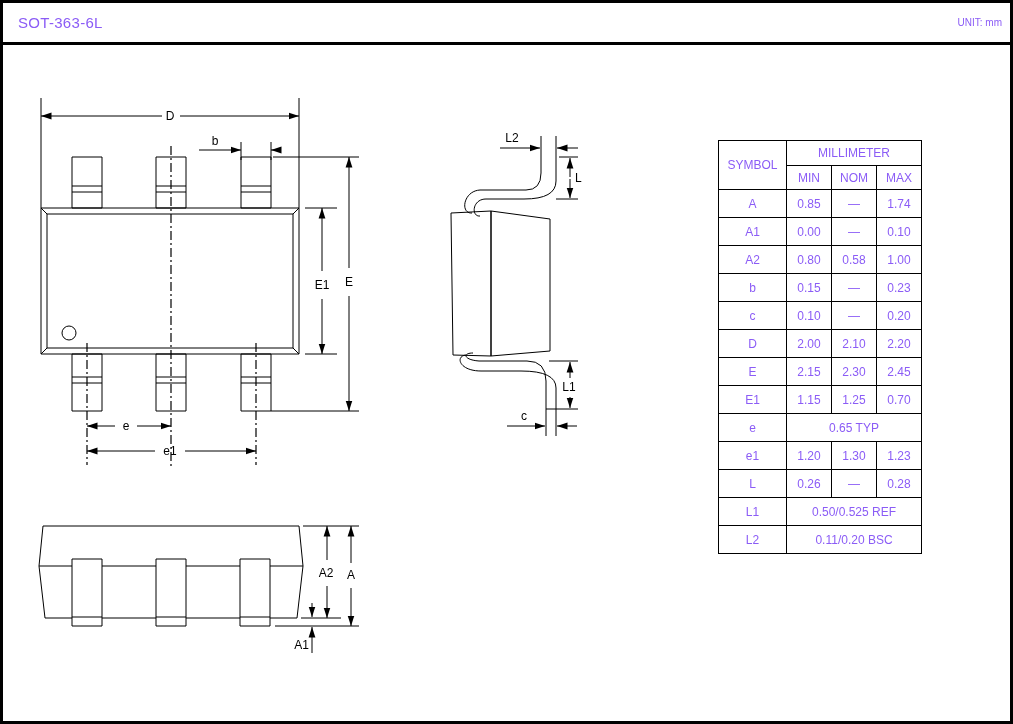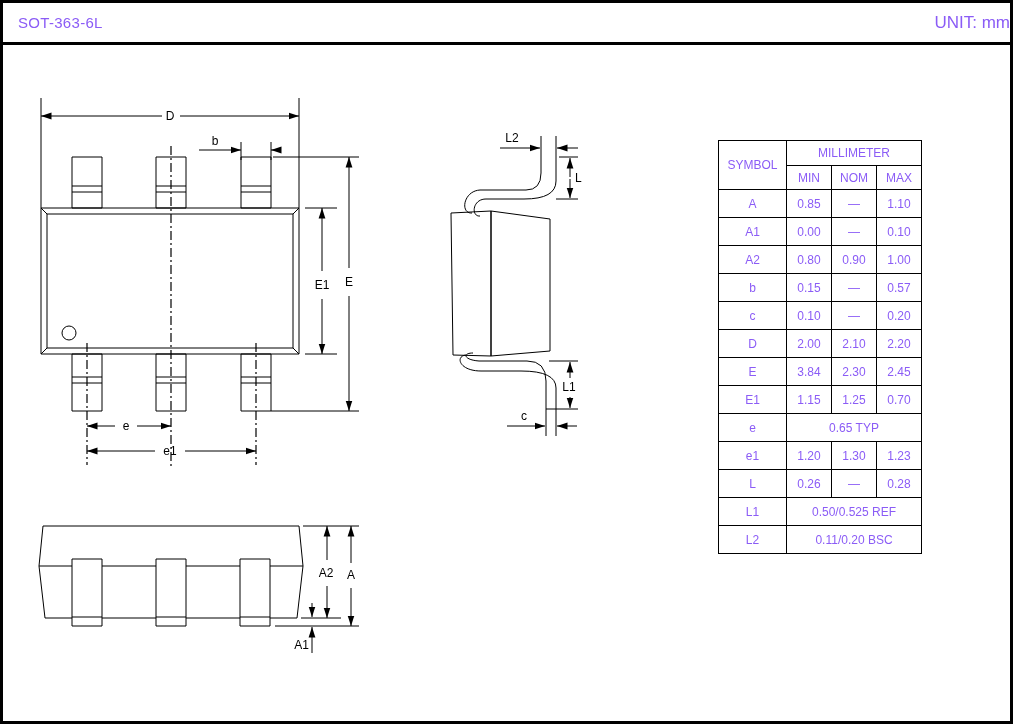--- a/index.html
+++ b/index.html
@@ -9,21 +9,21 @@
     border:3px solid #000;
     font-family:"Liberation Sans", sans-serif; color:#8b5cf6;
     overflow:hidden;
   }
   .titlebar {
     position:absolute; left:0; top:0; right:0; height:39px;
     border-bottom:3px solid #000;
     display:flex; align-items:center; justify-content:space-between;
   }
   .titlebar .title { font-size:15px; padding-left:15px; letter-spacing:0.3px; }
-  .titlebar .unit  { font-size:17px; padding-right:0; }
+  .titlebar .unit  { font-size:10px; padding-right:8px; }
 
   svg.drawing { position:absolute; left:0; top:0; }
   svg.drawing * { vector-effect:non-scaling-stroke; }
   .ln   { stroke:#000; stroke-width:1; fill:none; }
   .lead { stroke:#000; stroke-width:1; fill:#fff; }
   .cl   { stroke:#000; stroke-width:1.2; fill:none; stroke-dasharray:9 3 2 3; }
   .dim-label { font-family:"Liberation Sans", sans-serif; font-size:12px; fill:#000; }
 
   table.dims {
     position:absolute; left:715px; top:137px;
@@ -219,55 +219,55 @@
     </tr>
     <tr class="hdr2">
       <th>MIN</th>
       <th>NOM</th>
       <th>MAX</th>
     </tr>
     <tr class="datarow">
       <td>A</td>
       <td>0.85</td>
       <td>—</td>
-      <td>1.10</td>
+      <td>1.74</td>
     </tr>
     <tr class="datarow">
       <td>A1</td>
       <td>0.00</td>
       <td>—</td>
       <td>0.10</td>
     </tr>
     <tr class="datarow">
       <td>A2</td>
       <td>0.80</td>
-      <td>0.90</td>
+      <td>0.58</td>
       <td>1.00</td>
     </tr>
     <tr class="datarow">
       <td>b</td>
       <td>0.15</td>
       <td>—</td>
-      <td>0.57</td>
+      <td>0.23</td>
     </tr>
     <tr class="datarow">
       <td>c</td>
       <td>0.10</td>
       <td>—</td>
       <td>0.20</td>
     </tr>
     <tr class="datarow">
       <td>D</td>
       <td>2.00</td>
       <td>2.10</td>
       <td>2.20</td>
     </tr>
     <tr class="datarow">
       <td>E</td>
-      <td>3.84</td>
+      <td>2.15</td>
       <td>2.30</td>
       <td>2.45</td>
     </tr>
     <tr class="datarow">
       <td>E1</td>
       <td>1.15</td>
       <td>1.25</td>
       <td>0.70</td>
     </tr>
     <tr class="datarow">

